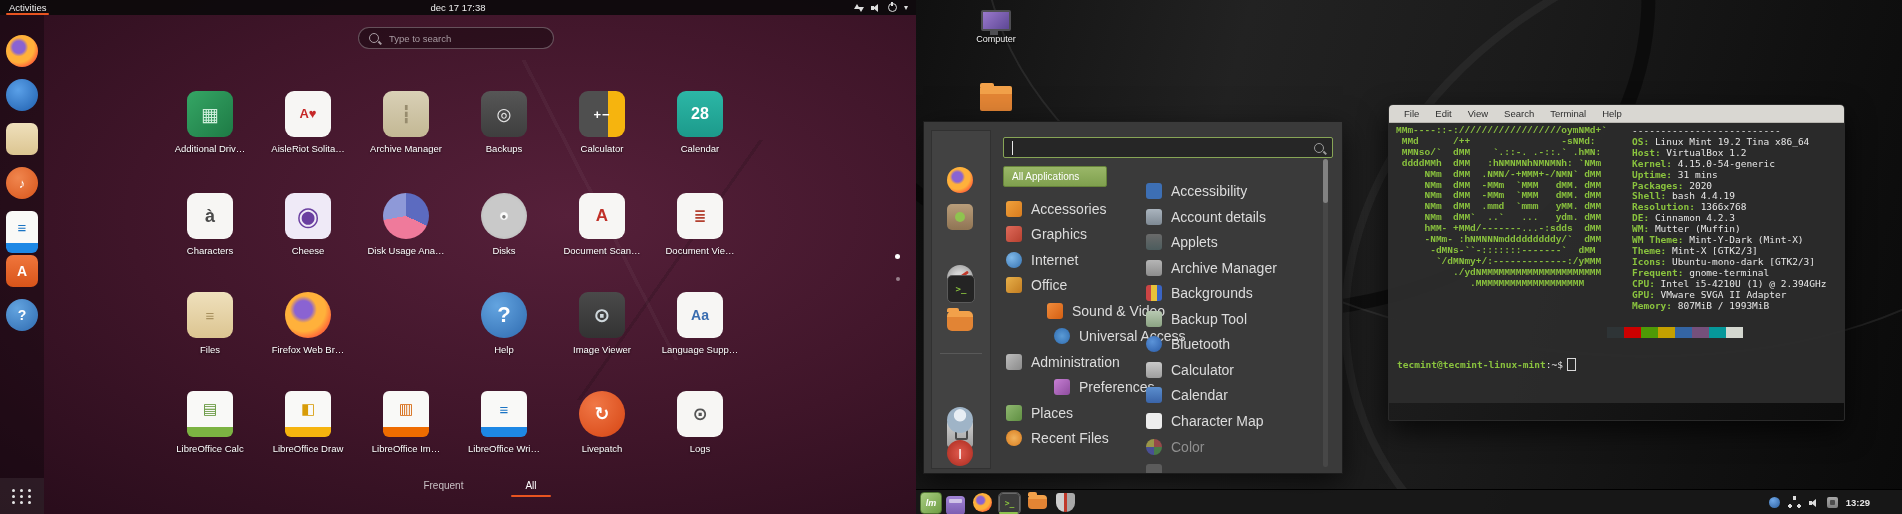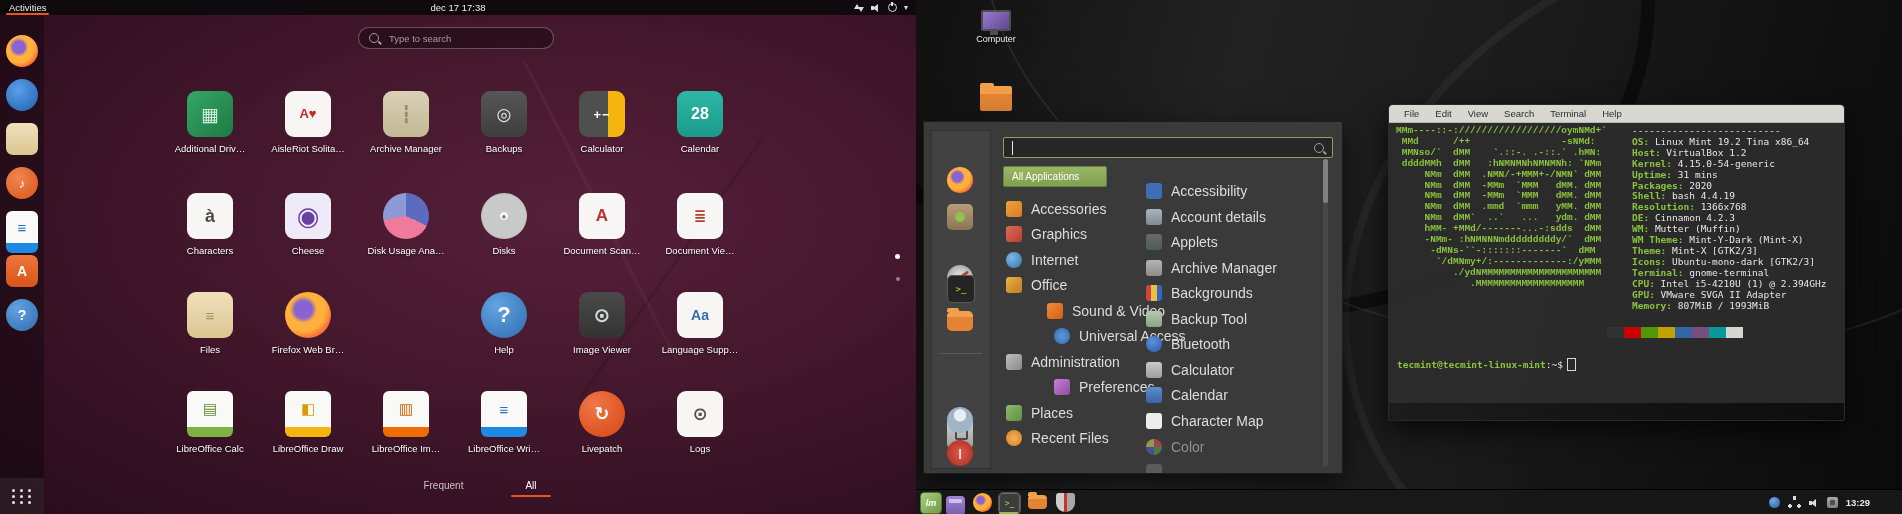--- a/index.html
+++ b/index.html
@@ -526,21 +526,21 @@
             <div><span class="il">Kernel: </span><span class="iv">4.15.0-54-generic</span></div>
             <div><span class="il">Uptime: </span><span class="iv">31 mins</span></div>
             <div><span class="il">Packages: </span><span class="iv">2020</span></div>
             <div><span class="il">Shell: </span><span class="iv">bash 4.4.19</span></div>
             <div><span class="il">Resolution: </span><span class="iv">1366x768</span></div>
             <div><span class="il">DE: </span><span class="iv">Cinnamon 4.2.3</span></div>
             <div><span class="il">WM: </span><span class="iv">Mutter (Muffin)</span></div>
             <div><span class="il">WM Theme: </span><span class="iv">Mint-Y-Dark (Mint-X)</span></div>
             <div><span class="il">Theme: </span><span class="iv">Mint-X [GTK2/3]</span></div>
             <div><span class="il">Icons: </span><span class="iv">Ubuntu-mono-dark [GTK2/3]</span></div>
-            <div><span class="il">Terminal: </span><span class="iv">gnome-terminal</span></div>
+            <div><span class="il">Frequent: </span><span class="iv">gnome-terminal</span></div>
             <div><span class="il">CPU: </span><span class="iv">Intel i5-4210U (1) @ 2.394GHz</span></div>
             <div><span class="il">GPU: </span><span class="iv">VMware SVGA II Adapter</span></div>
             <div><span class="il">Memory: </span><span class="iv">807MiB / 1993MiB</span></div>
           </div>
         <div id="swatches">
             <div style="background: rgb(46, 52, 54);"></div>
             <div style="background: rgb(204, 0, 0);"></div>
             <div style="background: rgb(78, 154, 6);"></div>
             <div style="background: rgb(196, 160, 0);"></div>
             <div style="background: rgb(52, 101, 164);"></div>

